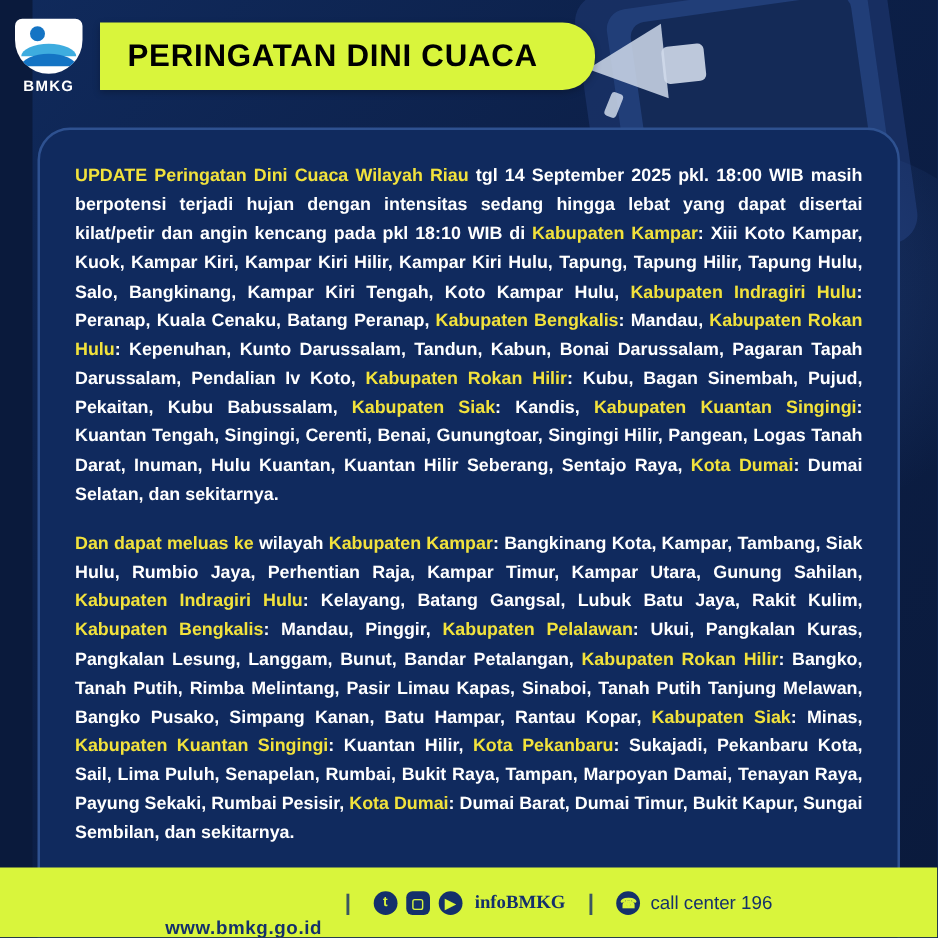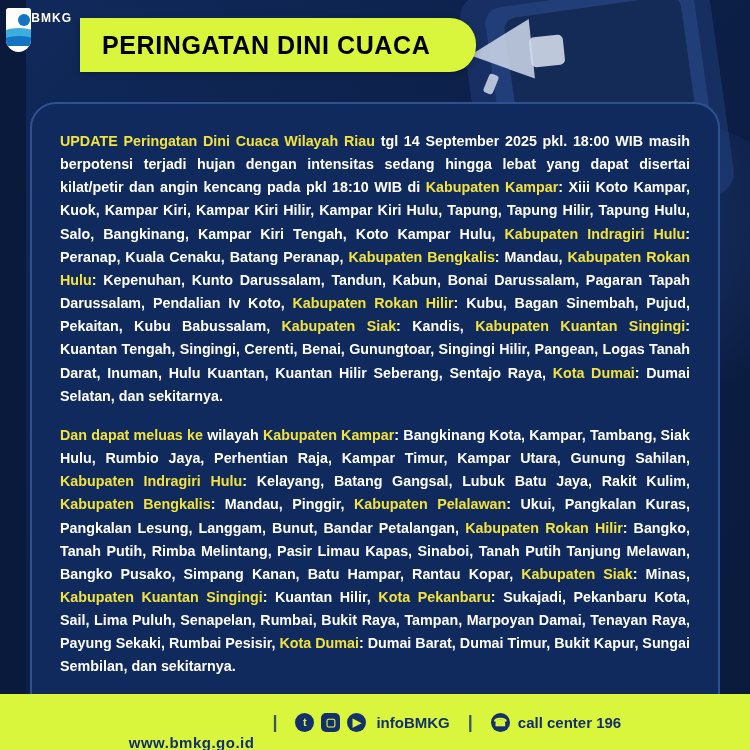--- a/index.html
+++ b/index.html
@@ -113,22 +113,22 @@
     display: flex;
     align-items: center;
     z-index: 5;
   }
   .logo-box {
     width: 66px;
     height: 74px;
     margin-left: 6px;
     background: transparent;
     display: flex;
-    flex-direction: row;
-    align-items: flex-start;
+    flex-direction: column;
+    align-items: center;
     justify-content: center;
   }
   .logo-mark {
     width: 54px;
     height: 44px;
     background: #ffffff;
     border-radius: 6px 6px 28px 28px;
     position: relative;
     overflow: hidden;
     display: flex;
@@ -252,30 +252,31 @@
     font-weight: bold;
   }
   .sic.sq {
     border-radius: 5px;
   }
   .footer-handle {
     color: #14306b;
     font-size: 15px;
     font-weight: bold;
     margin-left: 3px;
+    font-family: Liberation Serif, serif;
   }
   .callcenter {
     display: flex;
     align-items: center;
     gap: 8px;
   }
   .footer-call {
     color: #14306b;
     font-size: 15px;
-    font-weight: bold;
+    font-weight: normal;
   }
 </style>
 </head>
 <body>
 
 <div class="poster">
 
   <div class="bg-bar-left"></div>
   <div class="bg-phone"></div>
   <div class="bg-phone-inner"></div>

